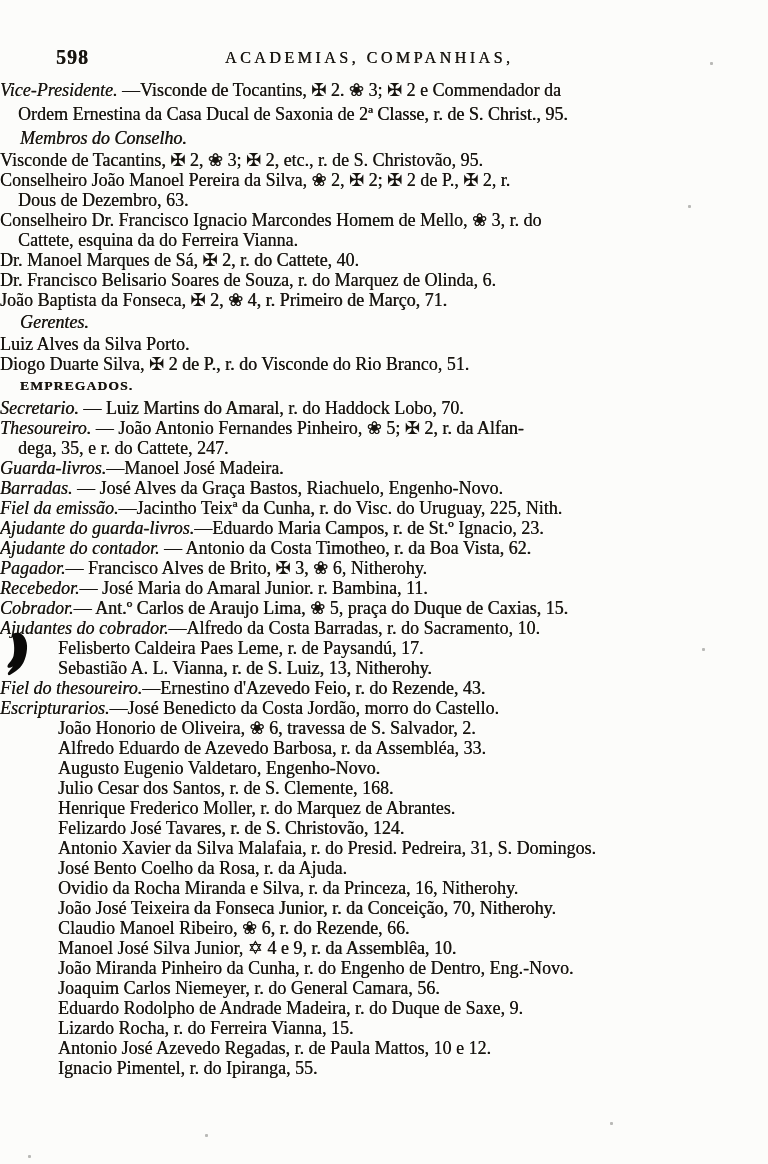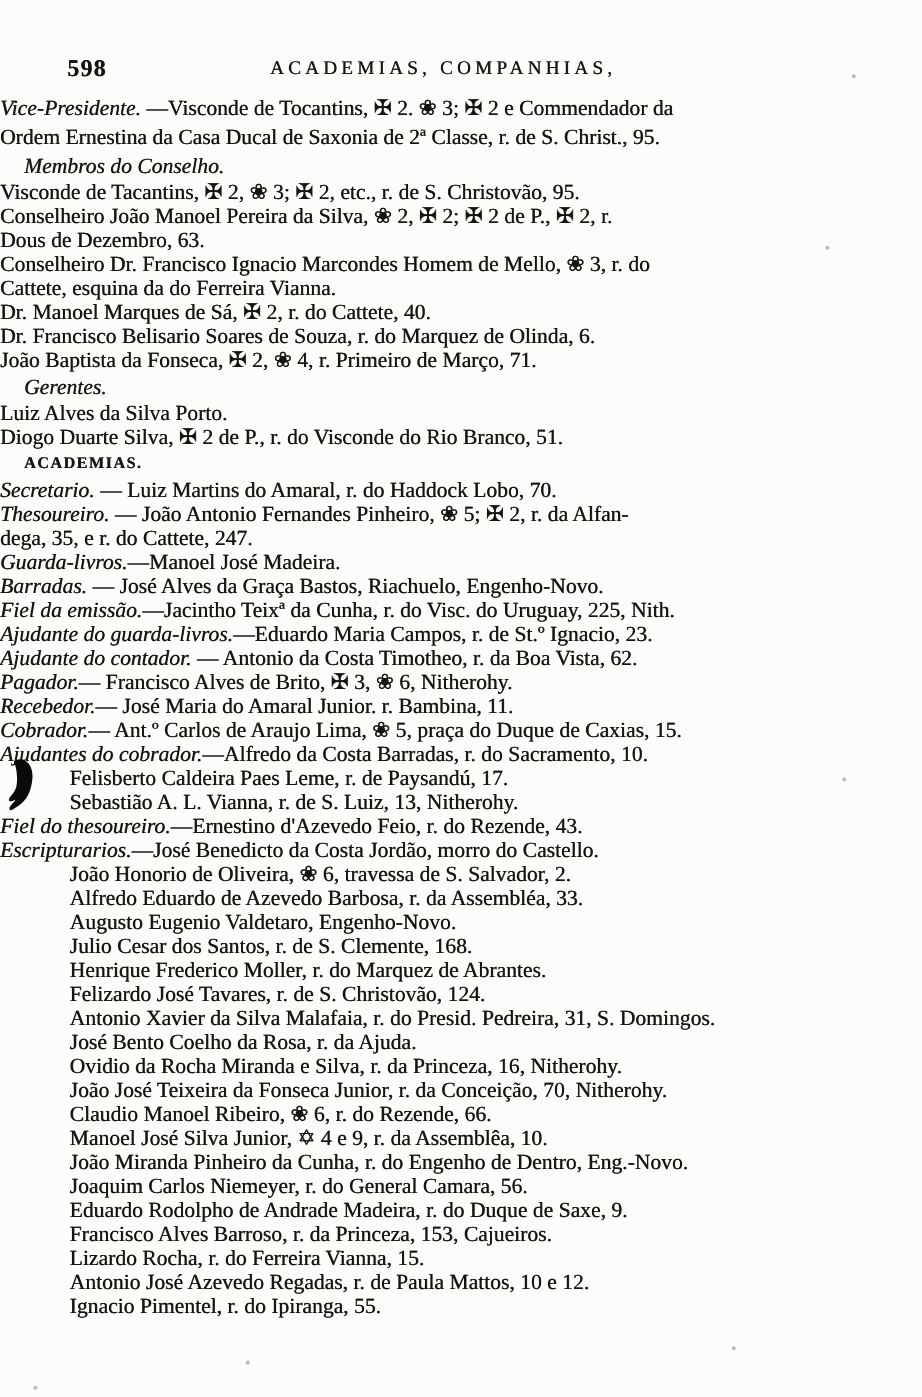--- a/index.html
+++ b/index.html
@@ -11,21 +11,21 @@
     text-shadow:0.35px 0 0 rgba(23,20,15,0.85);
   }
   .paper{position:absolute;inset:0;}
   .header{position:absolute;top:46px;left:0;width:648px;height:24px;}
   .pagenum{position:absolute;left:56px;top:0;font-size:20px;font-weight:bold;letter-spacing:1px;}
   .title{position:absolute;left:225px;top:3px;font-size:16px;font-weight:normal;letter-spacing:3.5px;white-space:nowrap;}
   .textblock{position:absolute;top:78px;left:0;width:768px;}
   .line{height:20px;line-height:20px;font-size:18px;white-space:nowrap;}
   .line.intro{height:24px;line-height:24px;}
   .i0{}
-  .i1{}
+  .i1{margin-left:18px;}
   .i2{padding-left:58px;}
   .lbl{font-style:italic;}
   .heading{height:20px;line-height:20px;margin:2px 0;text-align:left;font-size:18px;padding-left:20px;}
   .heading.italic{font-style:italic;}
   .heading.smallcaps{font-size:13.5px;font-weight:bold;letter-spacing:1.2px;}
   .blot{position:absolute;left:6px;top:629px;width:26px;height:58px;}
   .speck{position:absolute;width:3px;height:3px;background:#b9b9b6;border-radius:1px;}
 </style>
 </head>
 <body style="background: rgb(252, 252, 250); color: rgb(23, 20, 15);">
@@ -48,21 +48,21 @@
         <div class="line i0">Conselheiro João Manoel Pereira da Silva, ❀ 2, ✠ 2; ✠ 2 de P., ✠ 2, r.</div>
         <div class="line i1">Dous de Dezembro, 63.</div>
         <div class="line i0">Conselheiro Dr. Francisco Ignacio Marcondes Homem de Mello, ❀ 3, r. do</div>
         <div class="line i1">Cattete, esquina da do Ferreira Vianna.</div>
         <div class="line i0">Dr. Manoel Marques de Sá, ✠ 2, r. do Cattete, 40.</div>
         <div class="line i0">Dr. Francisco Belisario Soares de Souza, r. do Marquez de Olinda, 6.</div>
         <div class="line i0">João Baptista da Fonseca, ✠ 2, ❀ 4, r. Primeiro de Março, 71.</div>
         <div class="heading italic">Gerentes.</div>
         <div class="line i0">Luiz Alves da Silva Porto.</div>
         <div class="line i0">Diogo Duarte Silva, ✠ 2 de P., r. do Visconde do Rio Branco, 51.</div>
-        <div class="heading smallcaps">ACADEMIAS.</div>
+        <div class="heading smallcaps">EMPREGADOS.</div>
         <div class="line i0"><span class="lbl">Secretario.</span> — Luiz Martins do Amaral, r. do Haddock Lobo, 70.</div>
         <div class="line i0"><span class="lbl">Thesoureiro.</span> — João Antonio Fernandes Pinheiro, ❀ 5; ✠ 2, r. da Alfan-</div>
         <div class="line i1">dega, 35, e r. do Cattete, 247.</div>
         <div class="line i0"><span class="lbl">Guarda-livros.</span>—Manoel José Madeira.</div>
         <div class="line i0"><span class="lbl">Barradas.</span> — José Alves da Graça Bastos, Riachuelo, Engenho-Novo.</div>
         <div class="line i0"><span class="lbl">Fiel da emissão.</span>—Jacintho Teixª da Cunha, r. do Visc. do Uruguay, 225, Nith.</div>
         <div class="line i0"><span class="lbl">Ajudante do guarda-livros.</span>—Eduardo Maria Campos, r. de St.º Ignacio, 23.</div>
         <div class="line i0"><span class="lbl">Ajudante do contador.</span> — Antonio da Costa Timotheo, r. da Boa Vista, 62.</div>
         <div class="line i0"><span class="lbl">Pagador.</span>— Francisco Alves de Brito, ✠ 3, ❀ 6, Nitherohy.</div>
         <div class="line i0"><span class="lbl">Recebedor.</span>— José Maria do Amaral Junior. r. Bambina, 11.</div>
@@ -80,21 +80,20 @@
         <div class="line i2">Felizardo José Tavares, r. de S. Christovão, 124.</div>
         <div class="line i2">Antonio Xavier da Silva Malafaia, r. do Presid. Pedreira, 31, S. Domingos.</div>
         <div class="line i2">José Bento Coelho da Rosa, r. da Ajuda.</div>
         <div class="line i2">Ovidio da Rocha Miranda e Silva, r. da Princeza, 16, Nitherohy.</div>
         <div class="line i2">João José Teixeira da Fonseca Junior, r. da Conceição, 70, Nitherohy.</div>
         <div class="line i2">Claudio Manoel Ribeiro, ❀ 6, r. do Rezende, 66.</div>
         <div class="line i2">Manoel José Silva Junior, ✡ 4 e 9, r. da Assemblêa, 10.</div>
         <div class="line i2">João Miranda Pinheiro da Cunha, r. do Engenho de Dentro, Eng.-Novo.</div>
         <div class="line i2">Joaquim Carlos Niemeyer, r. do General Camara, 56.</div>
         <div class="line i2">Eduardo Rodolpho de Andrade Madeira, r. do Duque de Saxe, 9.</div>
-        <div class="line i2">Francisco Alves Barroso, r. da Princeza, 153, Cajueiros.</div>
         <div class="line i2">Lizardo Rocha, r. do Ferreira Vianna, 15.</div>
         <div class="line i2">Antonio José Azevedo Regadas, r. de Paula Mattos, 10 e 12.</div>
         <div class="line i2">Ignacio Pimentel, r. do Ipiranga, 55.</div>
       </div>
   </div>
 
   <svg class="blot" viewBox="0 0 26 56" aria-hidden="true">
     <path fill="#0b0a09" d="M9,3 C16,1 22,9 21,19 C20,30 16,37 10,41 C6,43.5 3,46.5 2,44.5 C1,42.5 5,39.5 7,36.5 C4,38 1,38.5 1.5,36 C2,33.5 6,31 7.5,26 C9,20 8,10 6,6 C5.2,4 7,3.6 9,3 Z"></path>
   </svg>
 

